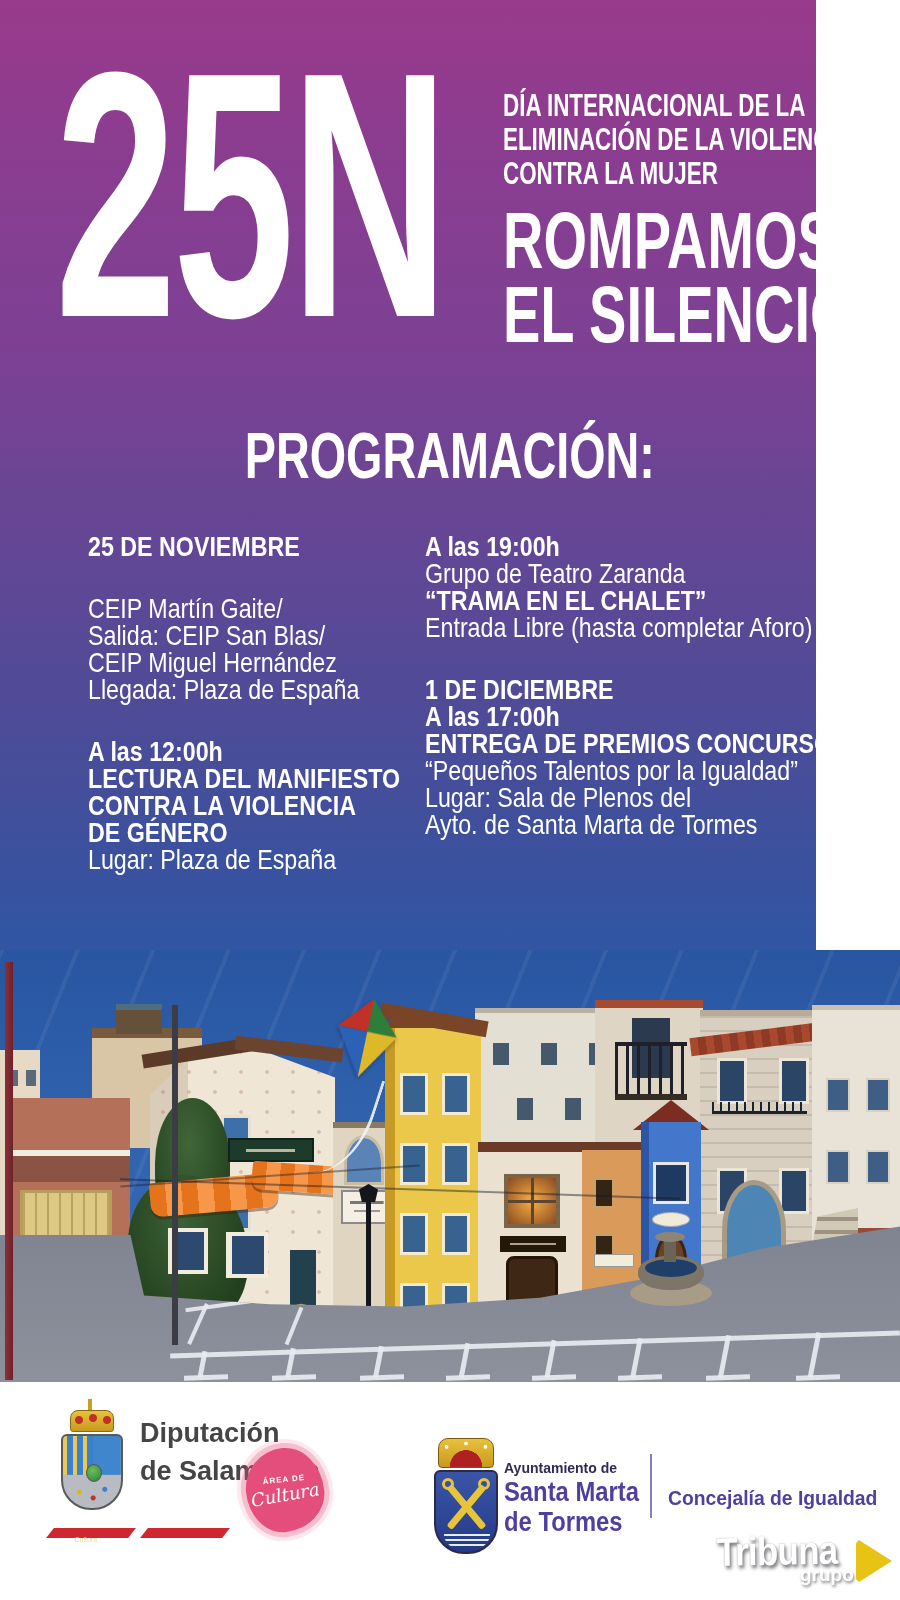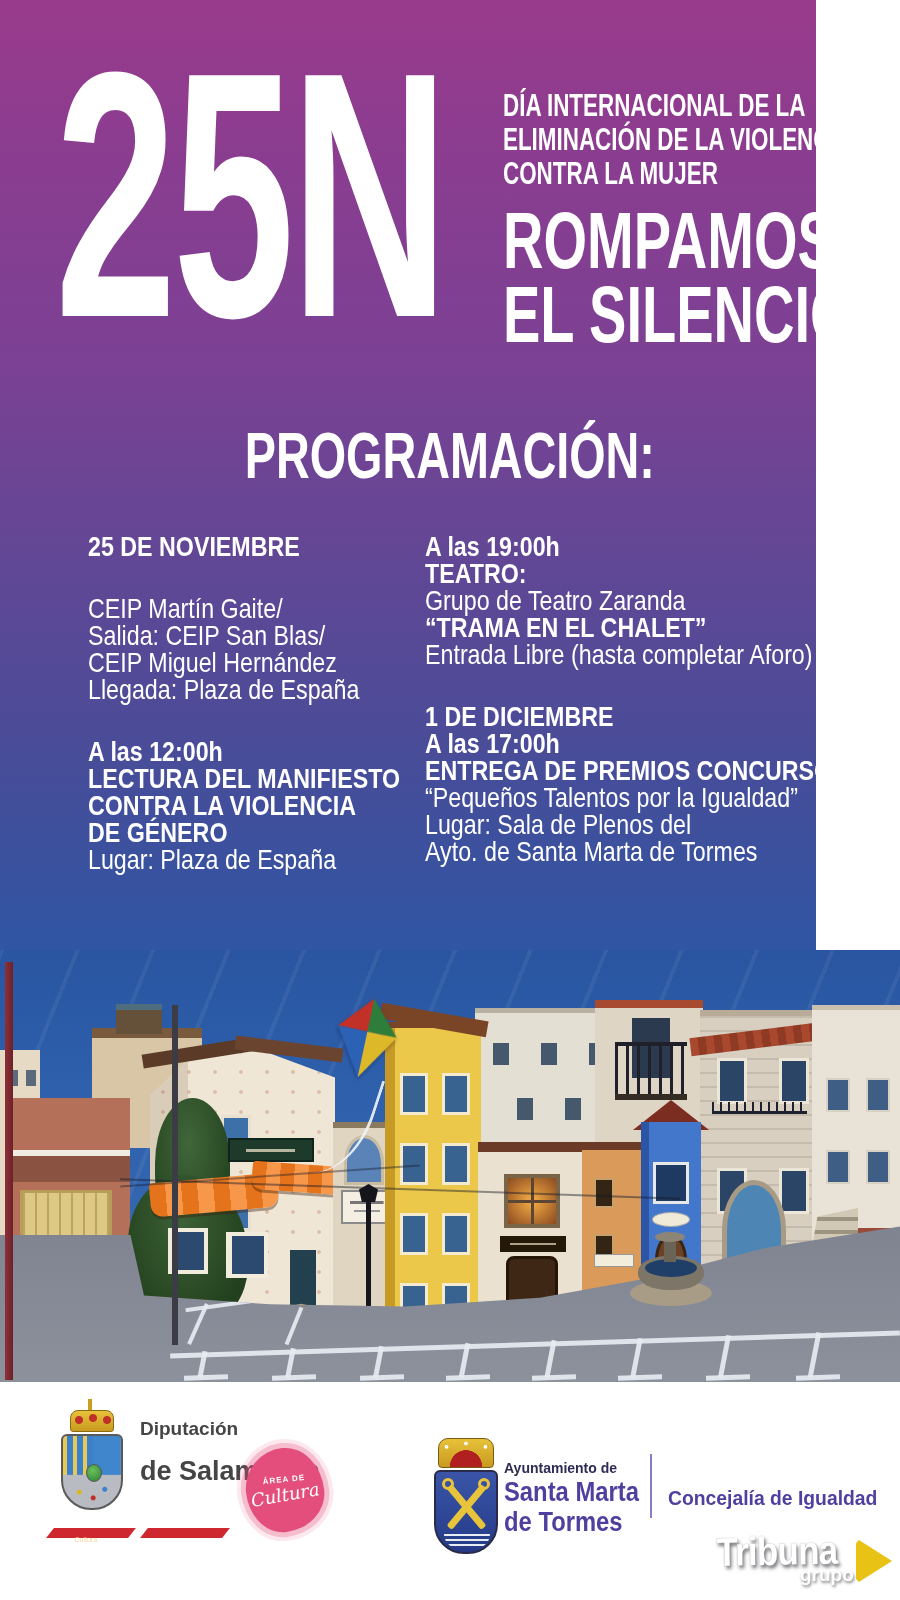--- a/index.html
+++ b/index.html
@@ -158,21 +158,21 @@
     background-image:
       radial-gradient(circle at 28% 78%, #d8b820 2px, transparent 3px),
       radial-gradient(circle at 52% 86%, #c03028 2px, transparent 3px),
       radial-gradient(circle at 72% 74%, #3a80cc 2px, transparent 3px),
       repeating-linear-gradient(90deg,#e8c856 0 4px,#3a80cc 4px 10px),
       linear-gradient(#3f86cc,#3f86cc),
       linear-gradient(#b8bcc2,#b8bcc2);
     background-size:100% 100%,100% 100%,100% 100%,52% 54%,48% 54%,100% 100%;
     background-position:0 0,0 0,0 0,0 0,100% 0,0 0; background-repeat:no-repeat; }
   .dip-globe { left:23px; top:28px; width:16px; height:18px; background:radial-gradient(circle at 40% 35%,#6cc05a,#2a8038); border-radius:50%; border:1px solid #555; }
-  .dip-name1 { left:140px; top:36px; font-size:19px; font-weight:600; color:#454545; }
+  .dip-name1 { left:140px; top:36px; font-size:27px; font-weight:600; color:#454545; }
   .dip-name2 { left:140px; top:74px; font-size:27px; font-weight:600; color:#454545; }
   .dip-bar { top:146px; height:10px; background:#cf2730; transform:skewX(-38deg); }
   .dip-bar.b1 { left:50px; width:82px; text-align:center; }
   .dip-bar.b2 { left:144px; width:82px; }
   .dip-bar-label { display:inline-block; transform:skewX(38deg); font-size:7px; line-height:10px; color:#f2d9a0; }
 
   .splash { left:246px; top:66px; width:78px; height:84px; background:#e44e7c; transform:rotate(-6deg);
     border-radius:52% 48% 55% 45%/48% 55% 45% 52%;
     box-shadow:0 0 0 5px rgba(228,78,124,.28), 0 0 0 9px rgba(228,78,124,.13);
     display:flex; flex-direction:column; align-items:center; justify-content:center; color:#fff; }
@@ -240,21 +240,20 @@
           <div class="prog-line b"><span class="cond">A las 12:00h</span></div>
           <div class="prog-line b"><span class="cond">LECTURA DEL MANIFIESTO</span></div>
           <div class="prog-line b"><span class="cond">CONTRA LA VIOLENCIA</span></div>
           <div class="prog-line b"><span class="cond">DE GÉNERO</span></div>
           <div class="prog-line"><span class="cond">Lugar: Plaza de España</span></div>
         </div>
       </div>
       <div class="prog-col">
         <div class="prog-block">
           <div class="prog-line b"><span class="cond">A las 19:00h</span></div>
-          <div class="prog-line b"><span class="cond">TEATRO:</span></div>
           <div class="prog-line"><span class="cond">Grupo de Teatro Zaranda</span></div>
           <div class="prog-line b"><span class="cond">“TRAMA EN EL CHALET”</span></div>
           <div class="prog-line"><span class="cond">Entrada Libre (hasta completar Aforo)</span></div>
         </div>
         <div class="prog-block">
           <div class="prog-line b"><span class="cond">1 DE DICIEMBRE</span></div>
           <div class="prog-line b"><span class="cond">A las 17:00h</span></div>
           <div class="prog-line b"><span class="cond">ENTREGA DE PREMIOS CONCURSO:</span></div>
           <div class="prog-line"><span class="cond">“Pequeños Talentos por la Igualdad”</span></div>
           <div class="prog-line"><span class="cond">Lugar: Sala de Plenos del</span></div>

